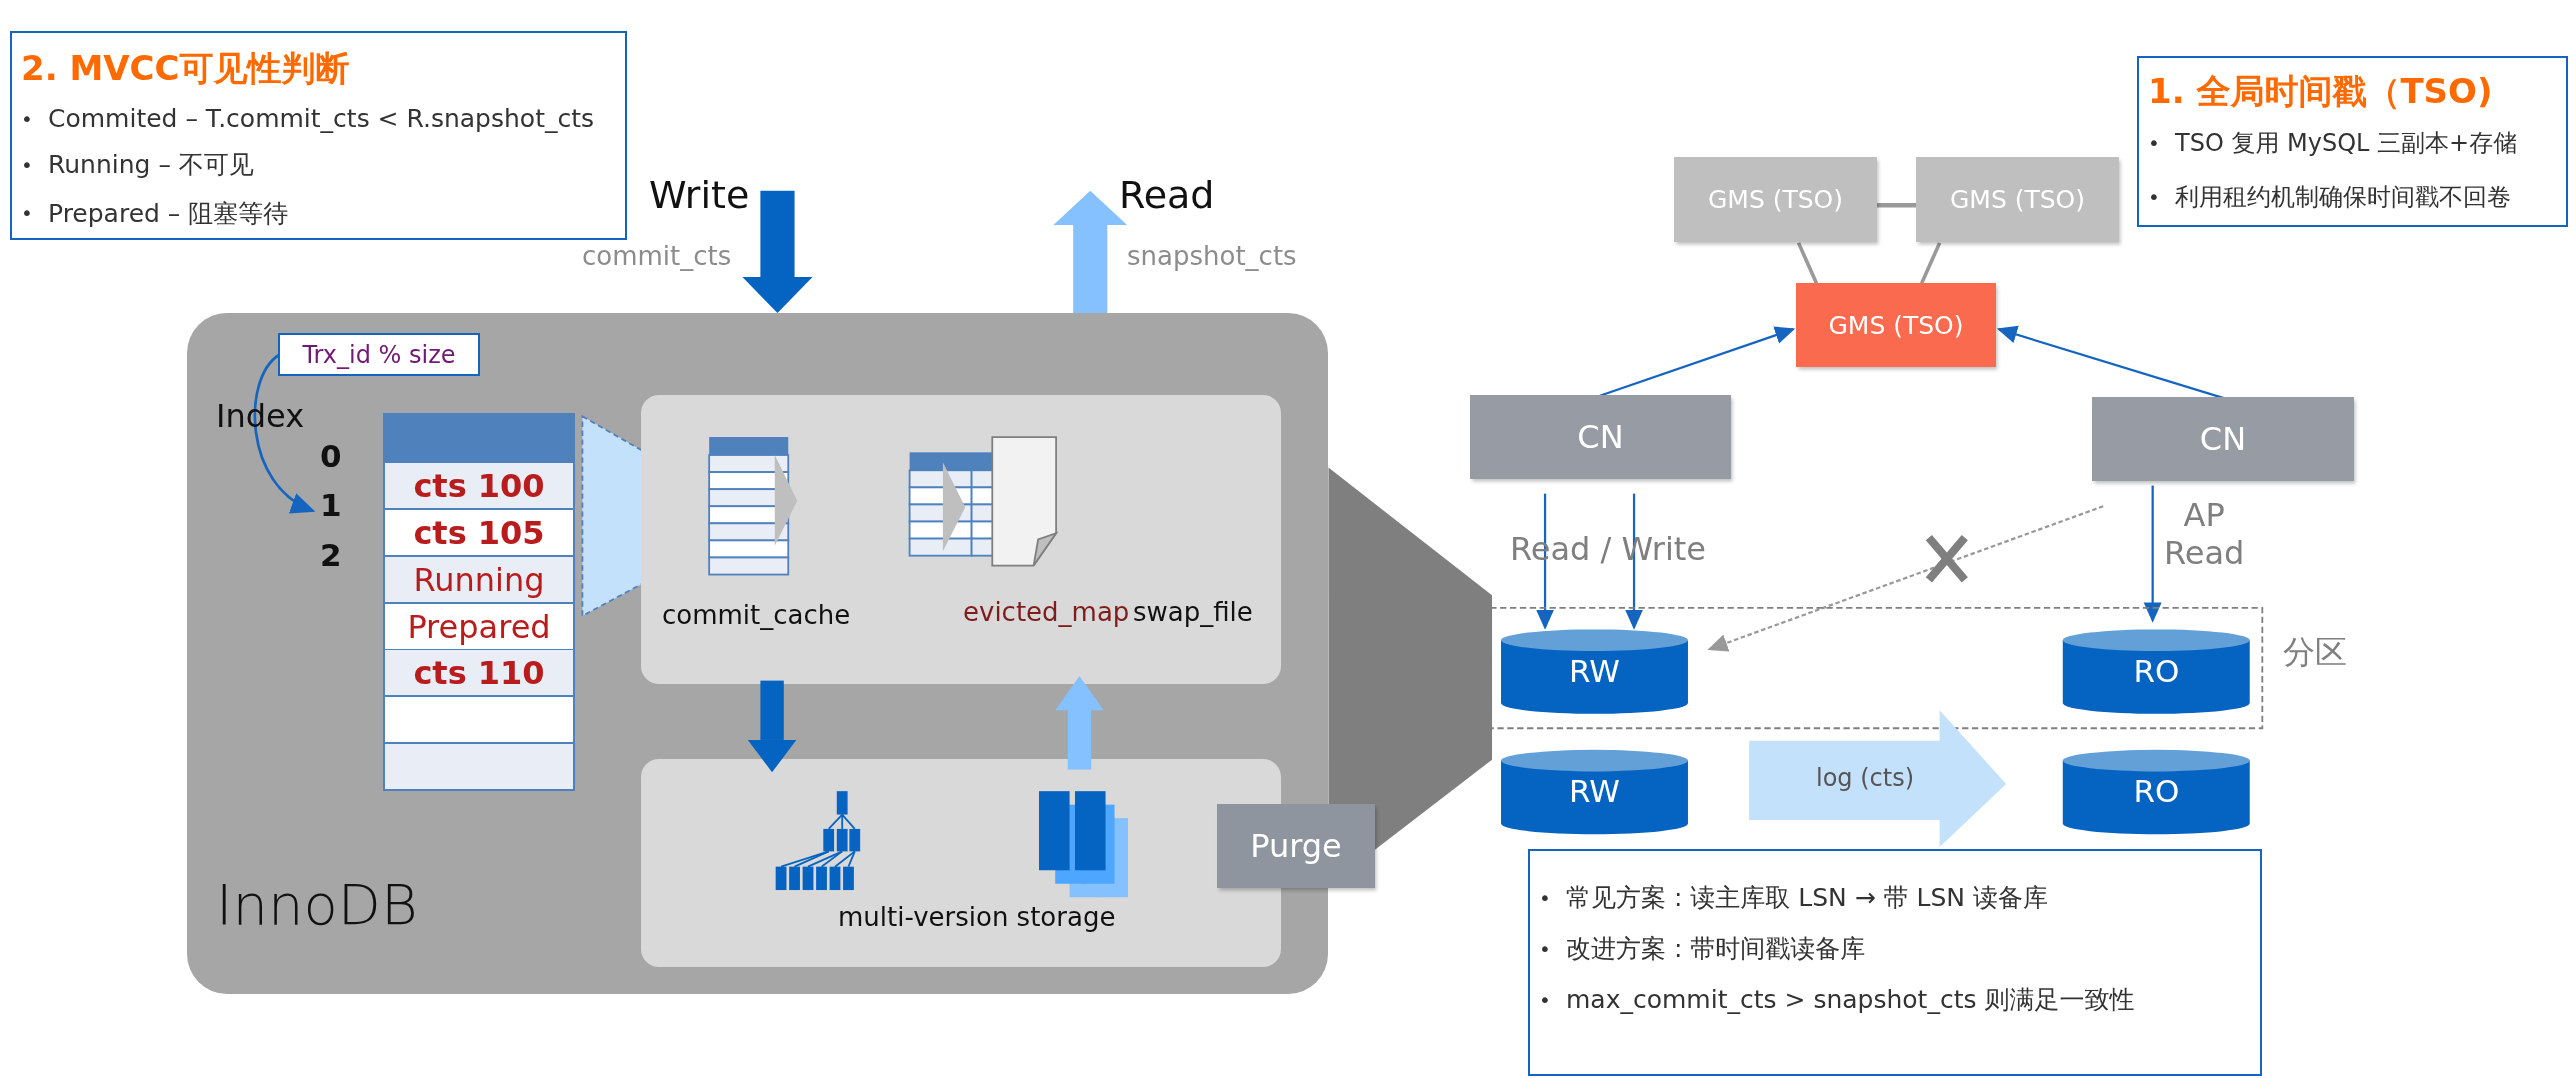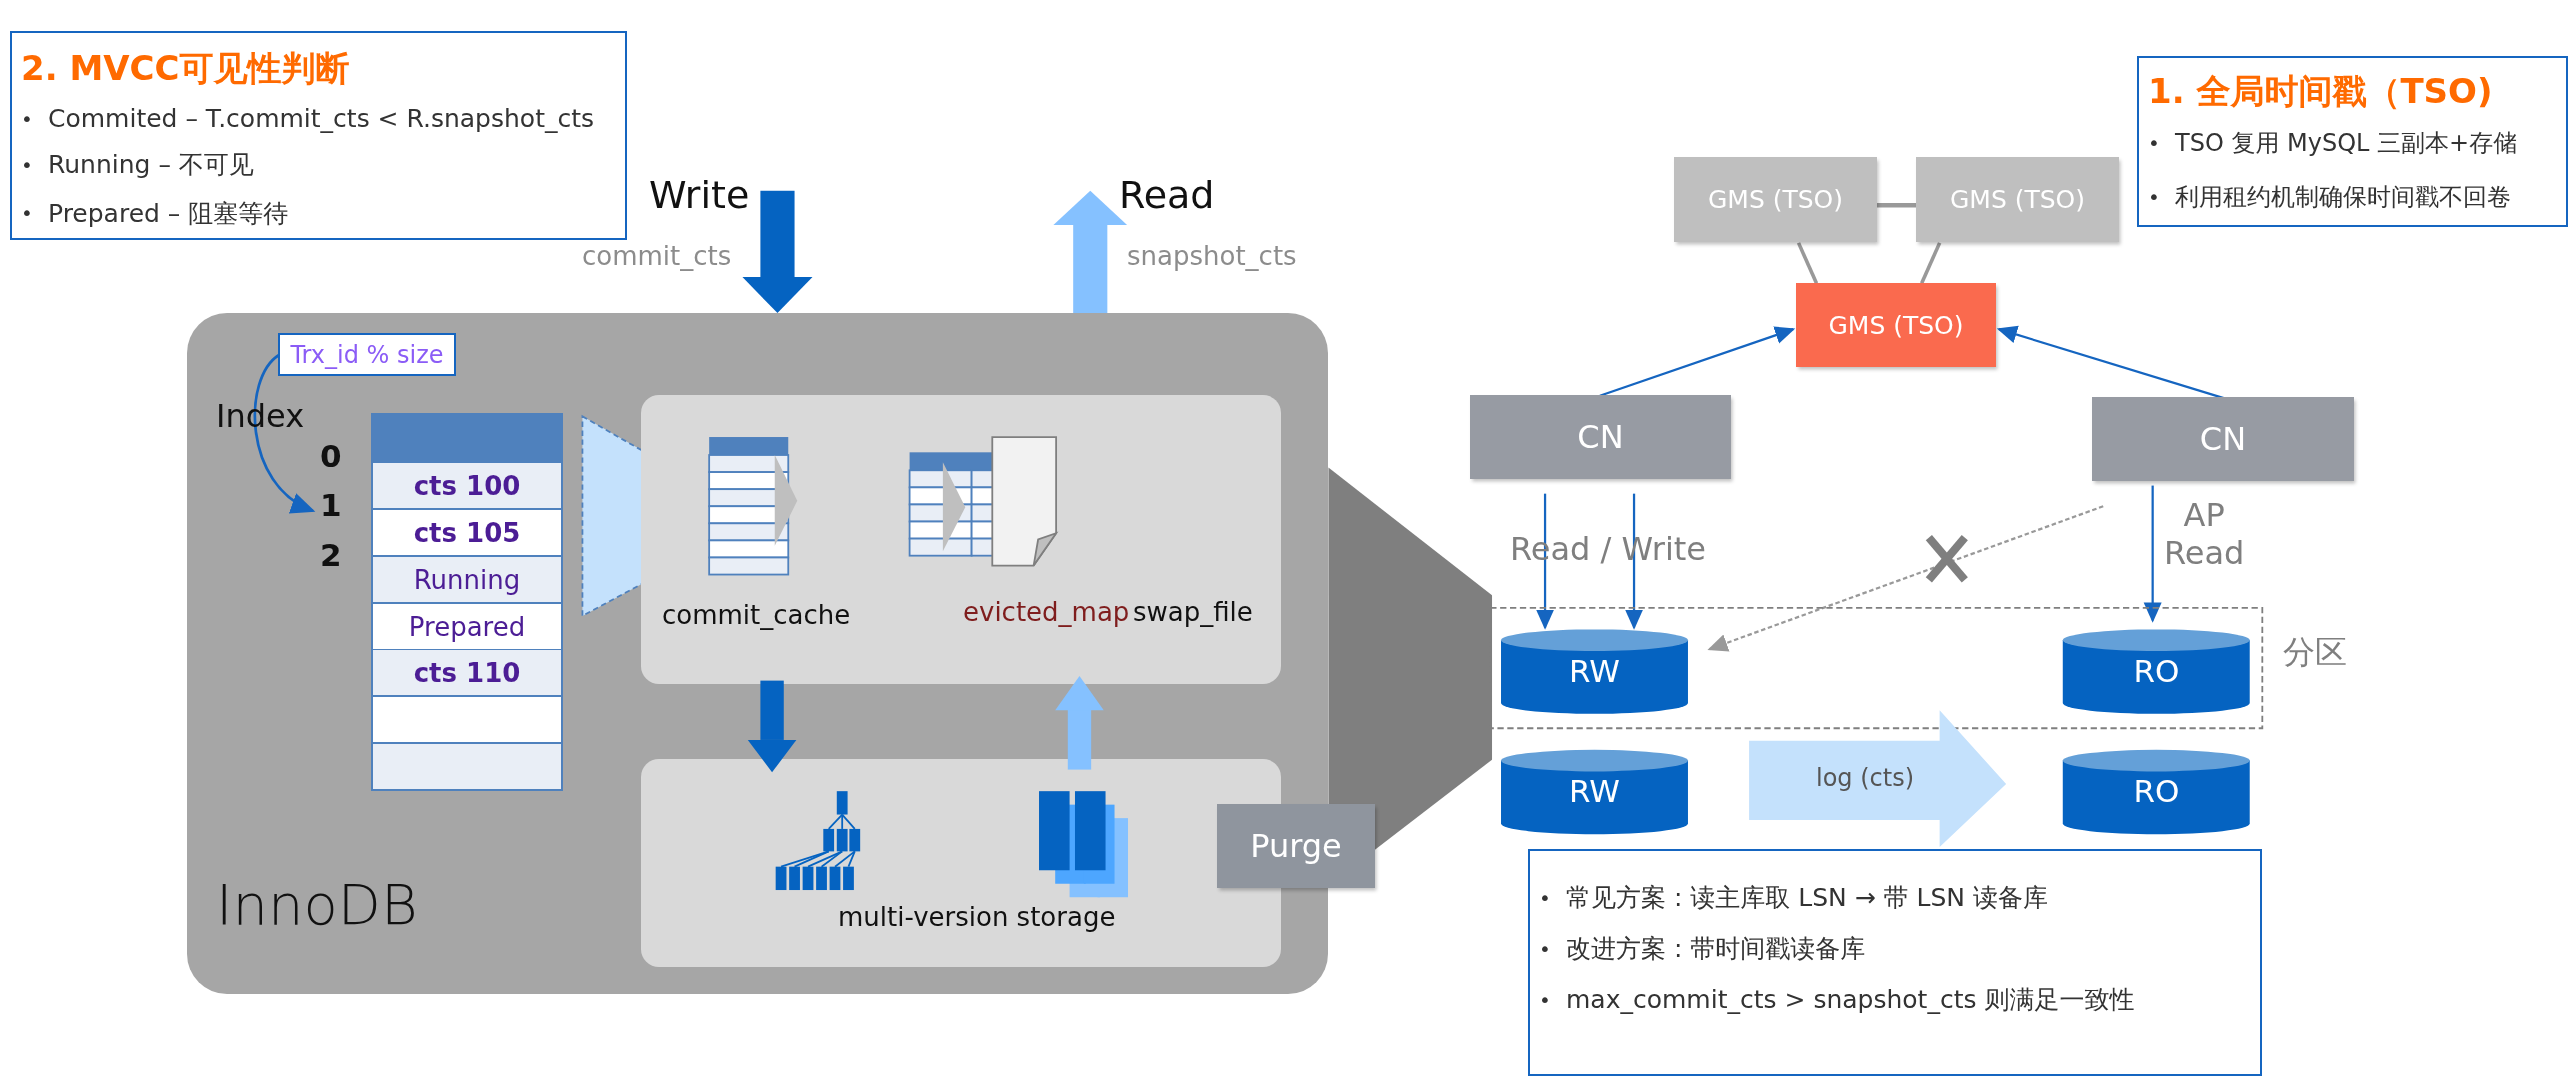--- a/index.html
+++ b/index.html
@@ -13,22 +13,22 @@
   .innodb { position:absolute; left:187px; top:313px; width:1141px; height:681px;
             background:#a6a6a6; border-radius:40px; }
   .panel { position:absolute; background:#d9d9d9; border-radius:18px; }
   .node { position:absolute; color:#fff; display:flex; align-items:center; justify-content:center;
           box-shadow:1.8px 2.7px 3.6px rgba(0,0,0,0.25); }
   .gms { background:#bfbfbf; font-size:25px; }
   .gms-main { background:#fa6a4e; font-size:25px; }
   .cn { background:#979ba3; font-size:32px; }
   .purge { background:#8f959e; font-size:32px; color:#fff; }
   .cyl-label { position:absolute; color:#fff; font-size:31px; width:100%; text-align:center; }
-  .cts-row { position:absolute; left:4px; width:100%; box-sizing:border-box; display:flex;
-             align-items:center; justify-content:center; font-size:26px; color:#4c1d95;
+  .cts-row { position:absolute; left:16px; width:100%; box-sizing:border-box; display:flex;
+             align-items:center; justify-content:center; font-size:32px; color:#b91c1c;
              border:2.7px solid #4f81bd; border-top:none; }
 </style>
 </head>
 <body>
 
 <svg class="abs" style="left:0;top:0" width="2576" height="1079" viewBox="0 0 2866 1200">
   <defs>
     <marker id="arrBlue" markerWidth="10" markerHeight="10" refX="8" refY="5" orient="auto">
       <path d="M0,1 L9,5 L0,9 z" fill="#1565c0"></path>
     </marker>
@@ -52,21 +52,21 @@
 
 <div class="innodb"></div>
 
 <svg class="abs" style="left:0;top:0" width="2576" height="1079" viewBox="0 0 2866 1200">
 
   <path d="M310,395 C270,420 270,540 348,568" stroke="#1565c0" stroke-width="3" fill="none" marker-end="url(#arrBlue)"></path>
 
   <polygon points="648,463 765,530 765,622 648,685" fill="#c4e1fc" stroke="#4f81bd" stroke-width="2" stroke-dasharray="6,4"></polygon>
 </svg>
 
-<div class="abs" style="left:278px;top:333px;width:178px;height:43px;border:2.7px solid #1565c0;background:#fff;box-sizing:border-box;display:flex;align-items:center;justify-content:center;font-size:24px;color:#8b5cf6;">Trx_id % size</div>
+<div class="abs" style="left:278px;top:333px;width:202px;height:43px;border:2.7px solid #1565c0;background:#fff;box-sizing:border-box;display:flex;align-items:center;justify-content:center;font-size:24px;color:#701a75;">Trx_id % size</div>
 
 <div class="abs" style="left:216px;top:397px;font-size:32px;color:#111;">Index</div>
 
 <div class="abs" style="left:320px;top:438px;font-size:31px;font-weight:bold;color:#111;">0</div>
 <div class="abs" style="left:320px;top:487px;font-size:31px;font-weight:bold;color:#111;">1</div>
 <div class="abs" style="left:320px;top:537px;font-size:31px;font-weight:bold;color:#111;">2</div>
 
 <div class="abs" id="slots" style="left:367px;top:413px;width:192px;height:360px;">
     <div class="cts-row" style="top: 0px; height: 50px; background: rgb(79, 129, 189); border-top: 2.7px solid rgb(79, 129, 189);"></div>
     <div class="cts-row" style="top: 50px; height: 47px; background: rgb(233, 238, 246); font-weight: bold;">cts 100</div>

